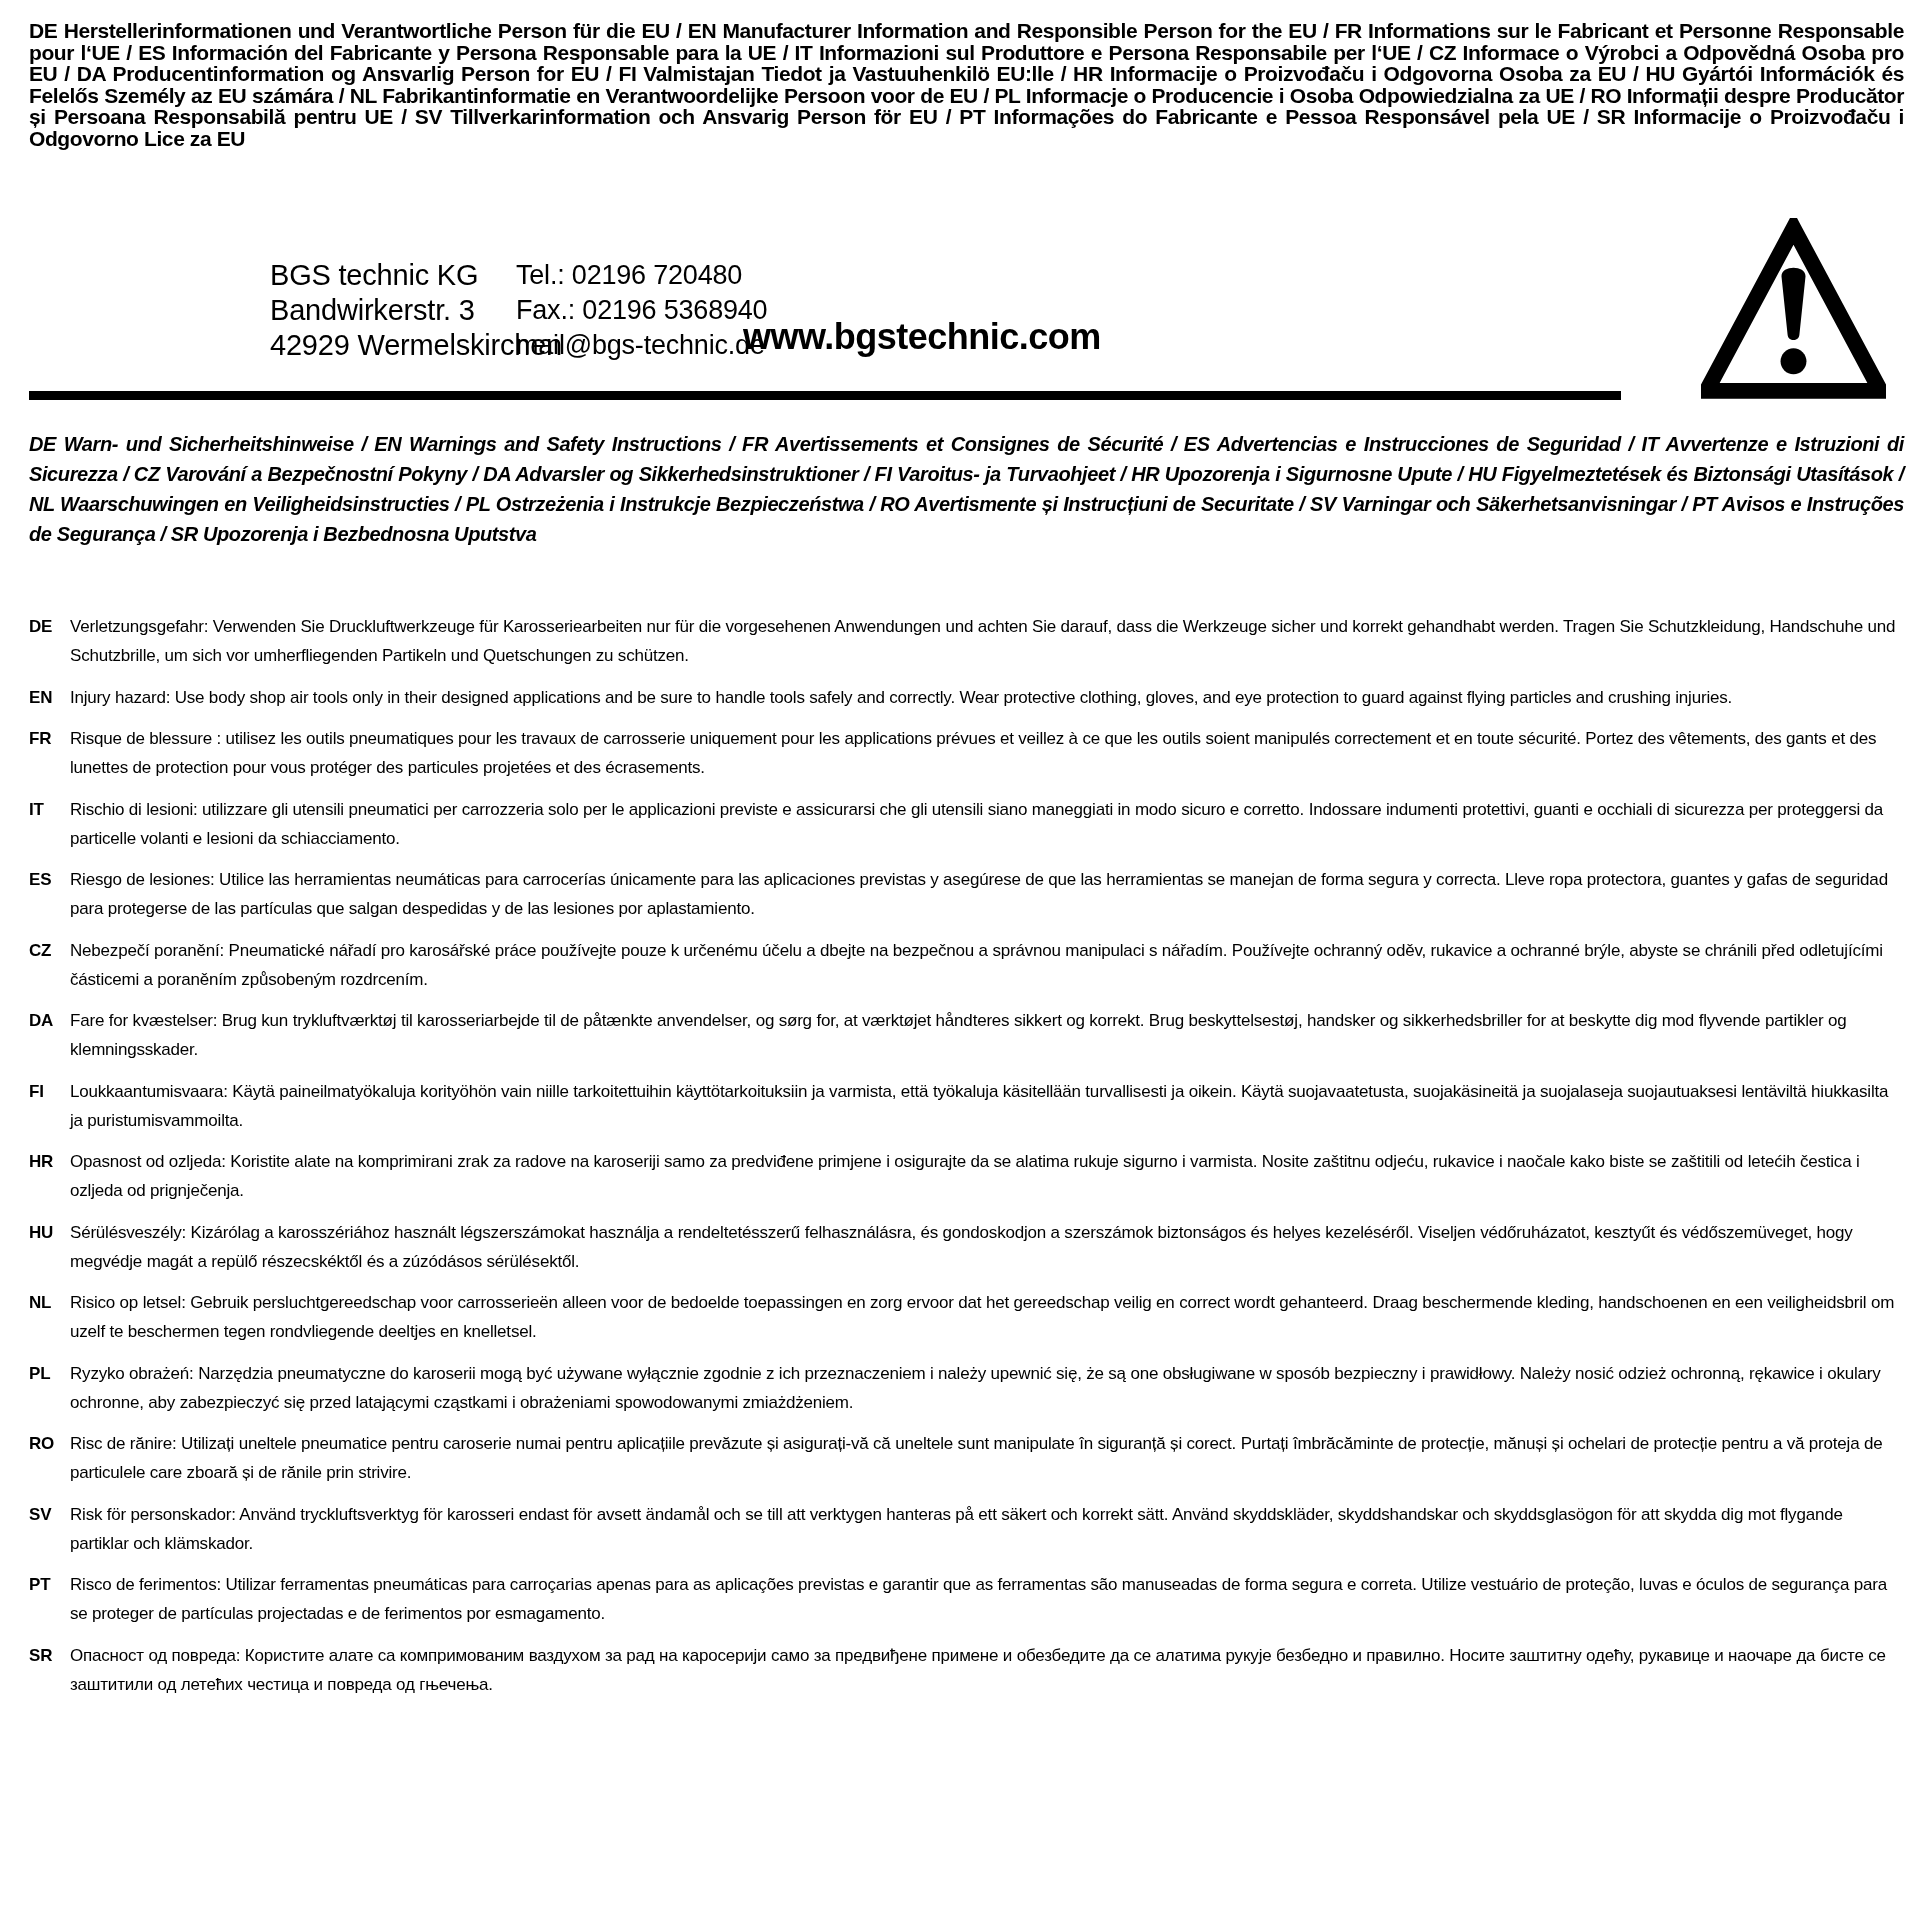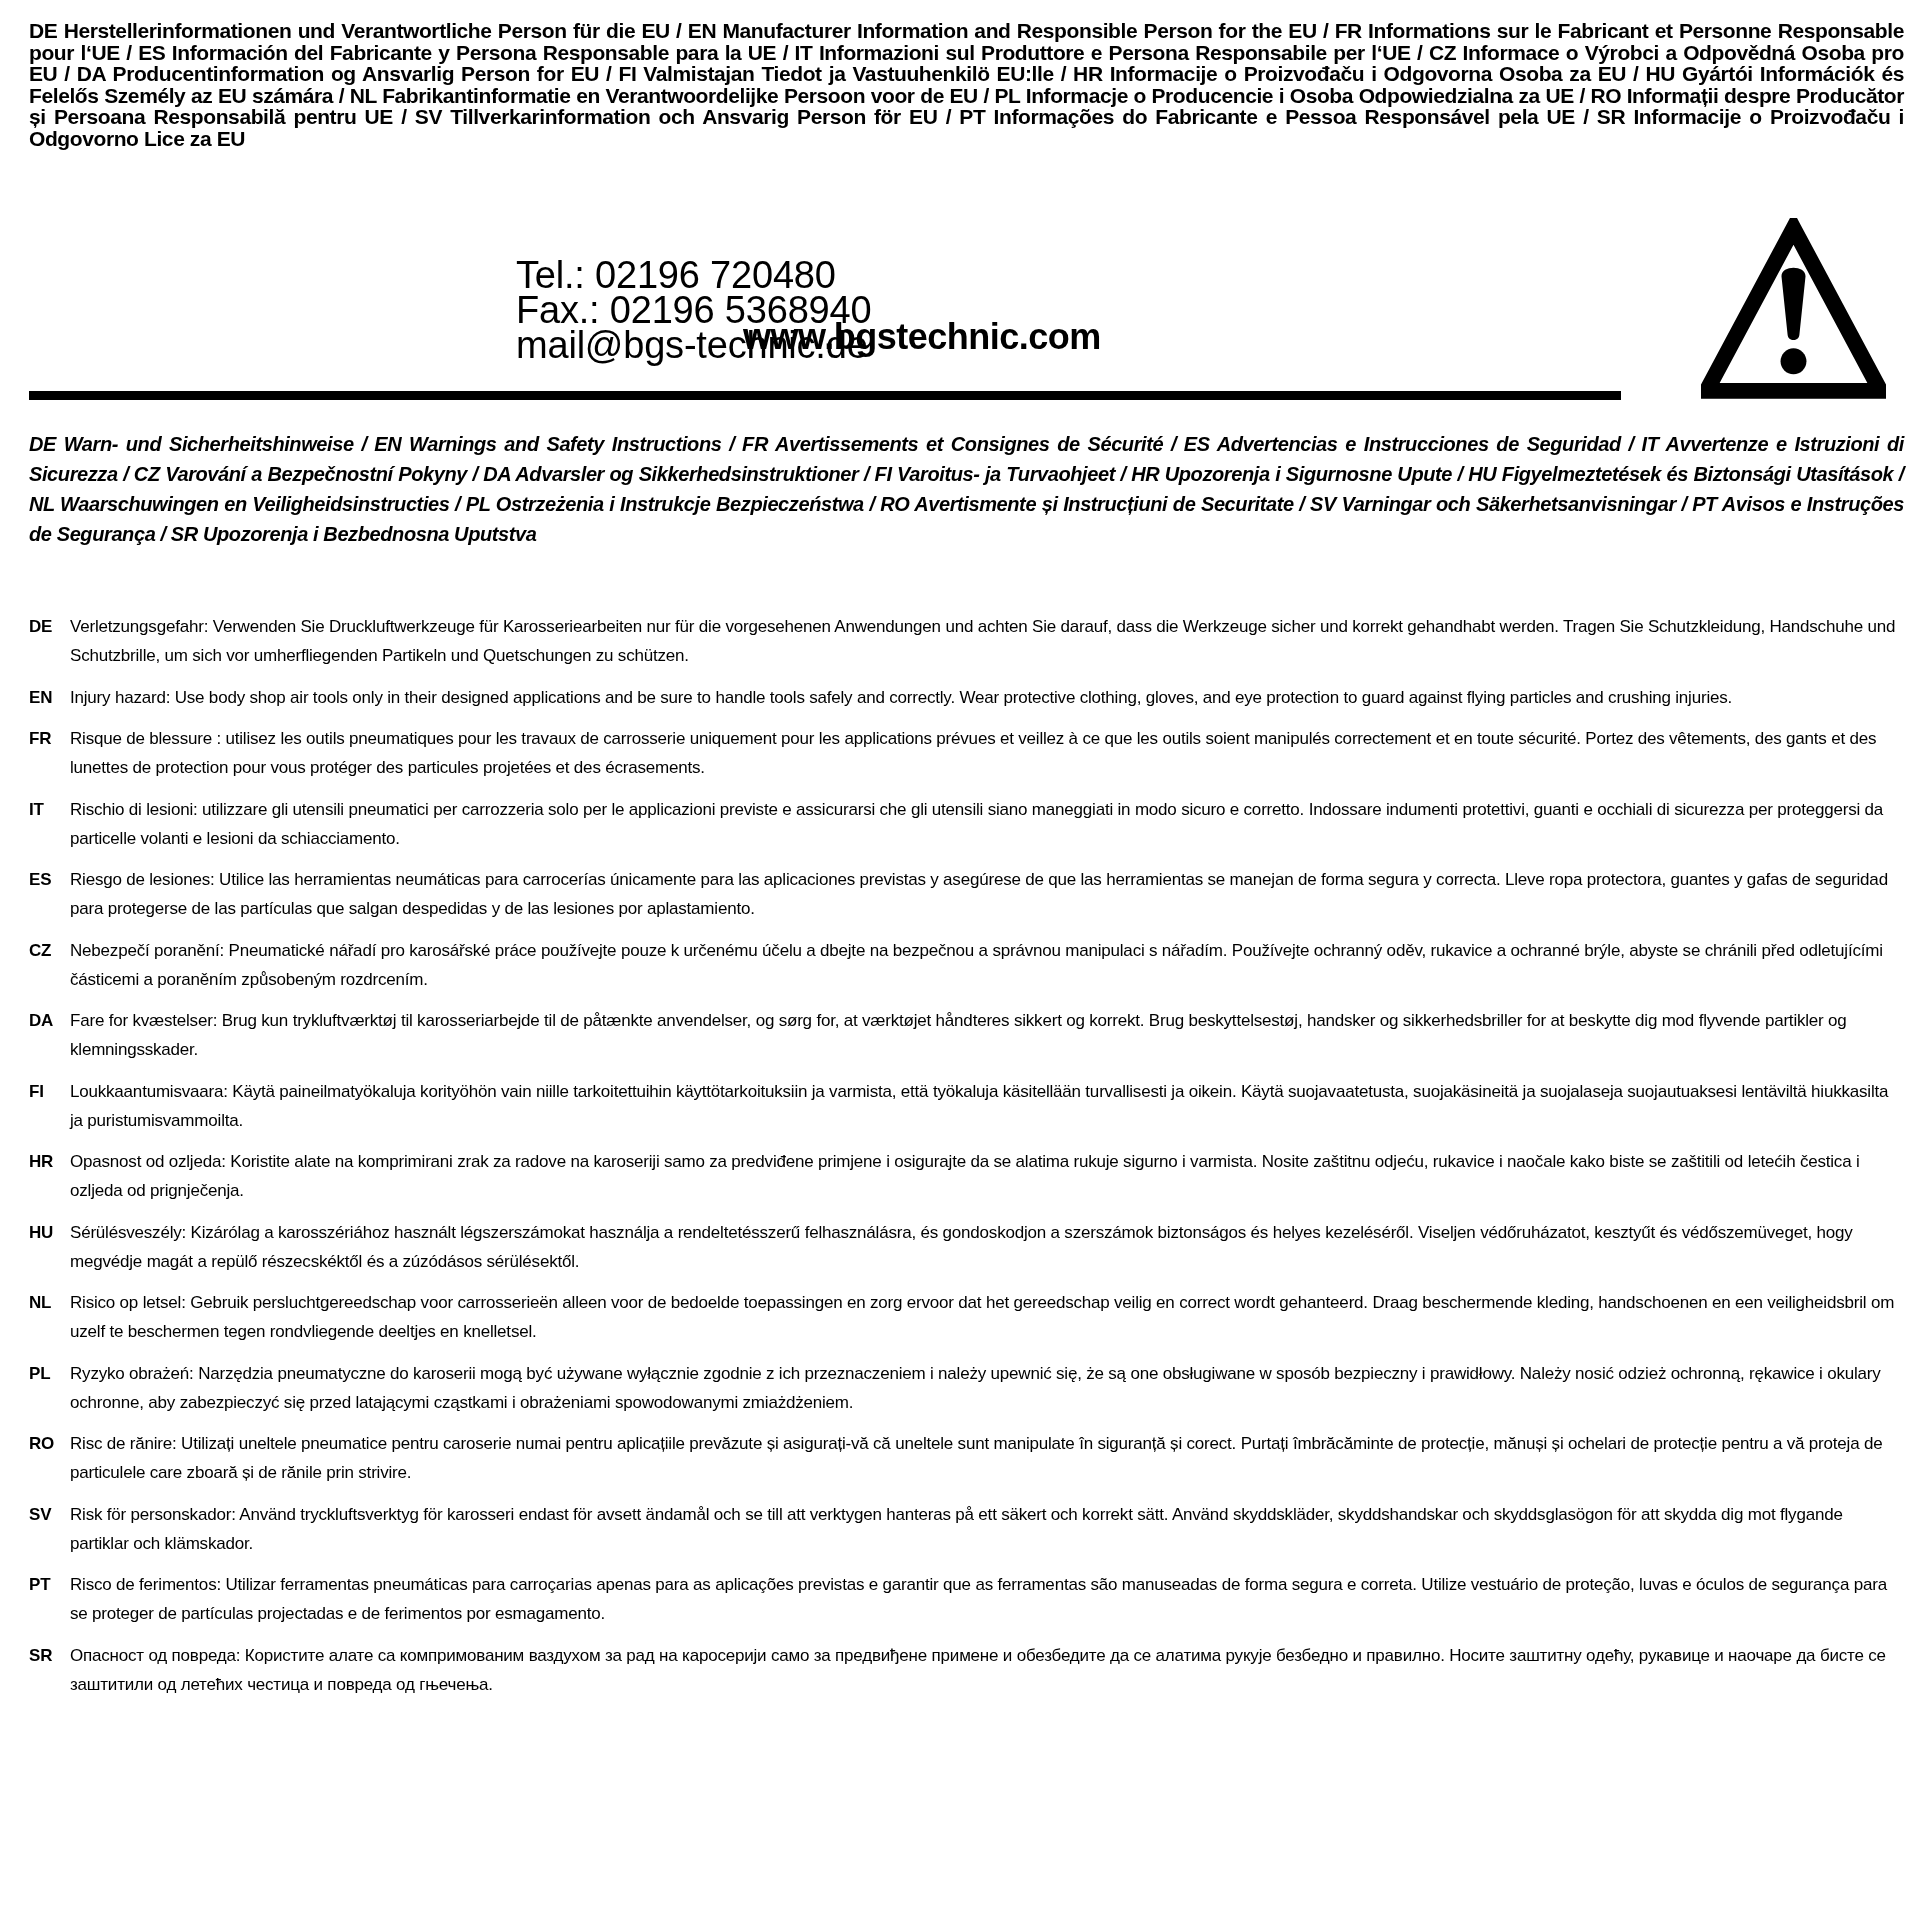--- a/index.html
+++ b/index.html
@@ -49,21 +49,21 @@
     left: 270px;
     top: 258px;
     font-size: 29px;
     line-height: 35px;
     letter-spacing: -0.2px;
   }
   .tel-col {
     position: absolute;
     left: 516px;
     top: 258px;
-    font-size: 38px;
+    font-size: 27px;
     line-height: 35px;
     letter-spacing: -0.2px;
   }
   .website {
     position: absolute;
     left: 743px;
     top: 316px;
     font-size: 36px;
     font-weight: 700;
     letter-spacing: -0.5px;
@@ -105,20 +105,25 @@
   }
 </style>
 </head>
 <body>
 
 <div class="page">
 
   <div class="hdr hdr-top">DE Herstellerinformationen und Verantwortliche Person für die EU  /  EN Manufacturer Information and Responsible Person for the EU  /  FR Informations sur le Fabricant et Personne Responsable pour l‘UE  /  ES Información del Fabricante y Persona Responsable para la UE  /  IT Informazioni sul Produttore e Persona Responsabile per l‘UE  /  CZ Informace o Výrobci a Odpovědná Osoba pro EU  /  DA Producentinformation og Ansvarlig Person for EU  /  FI Valmistajan Tiedot ja Vastuuhenkilö EU:lle  /  HR Informacije o Proizvođaču i Odgovorna Osoba za EU  /  HU Gyártói Információk és Felelős Személy az EU számára  /  NL Fabrikantinformatie en Verantwoordelijke Persoon voor de EU  /  PL Informacje o Producencie i Osoba Odpowiedzialna za UE  /  RO Informații despre Producător și Persoana Responsabilă pentru UE  /  SV Tillverkarinformation och Ansvarig Person för EU  /  PT Informações do Fabricante e Pessoa Responsável pela UE  /  SR Informacije o Proizvođaču i Odgovorno Lice za EU</div>
 
 
+  <div class="addr-col">
+    <div>BGS technic KG</div>
+    <div>Bandwirkerstr. 3</div>
+    <div>42929 Wermelskirchen</div>
+  </div>
 
   <div class="tel-col">
     <div>Tel.: 02196 720480</div>
     <div>Fax.: 02196 5368940</div>
     <div>mail@bgs-technic.de</div>
   </div>
 
   <div class="website">www.bgstechnic.com</div>
 
   <div class="tri-wrap">

